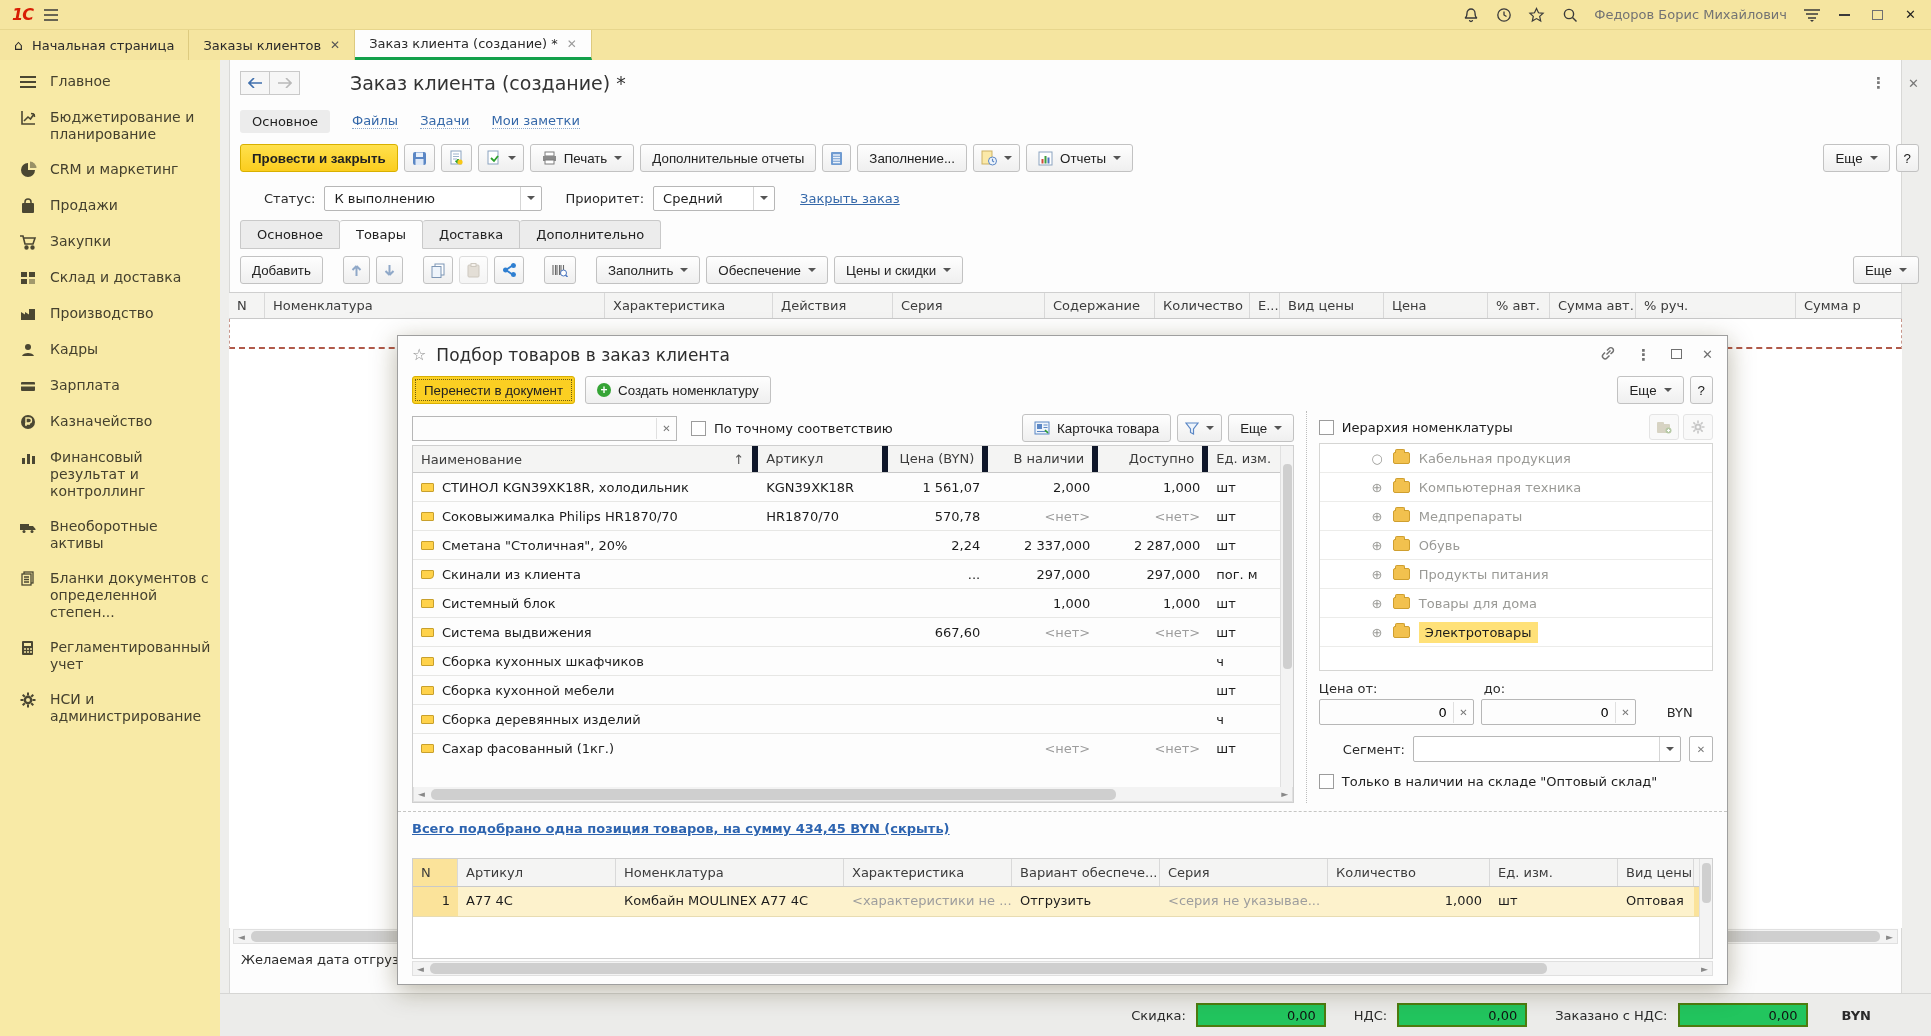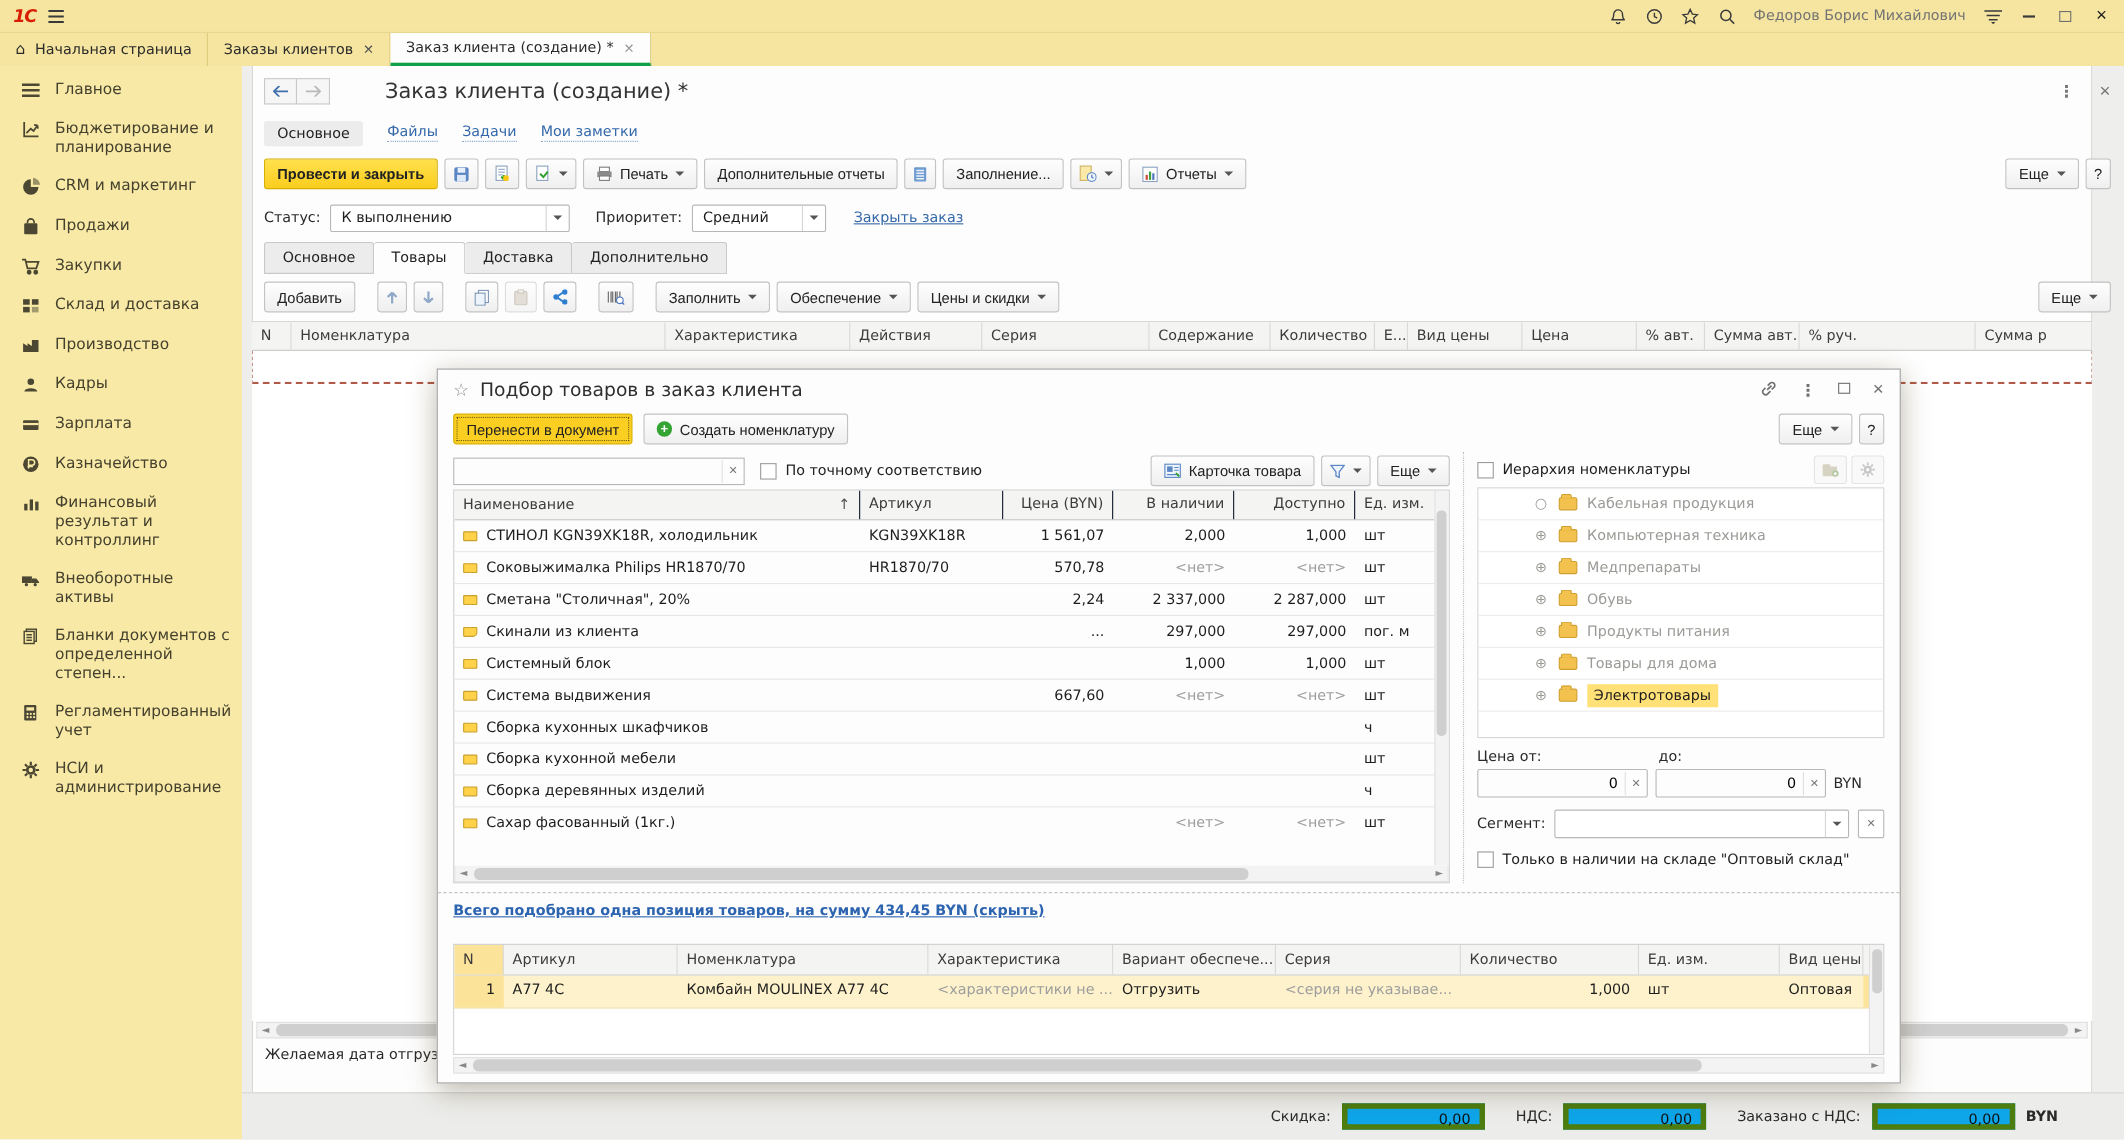--- a/index.html
+++ b/index.html
@@ -43,21 +43,21 @@
   .pill{background:#ececec;border-radius:3px;padding:4px 12px;color:#222;cursor:pointer;}
   .flink{color:#3568a9;border-bottom:1px dotted #8aa8cd;cursor:pointer;}
   .f-toolbar{position:absolute;top:82px;left:20px;right:12px;height:32px;display:flex;align-items:center;gap:6px;}
   .btn{height:28px;border:1px solid #c2c2c2;background:linear-gradient(#fefefe,#efefef);border-radius:3px;
        display:inline-flex;align-items:center;gap:7px;padding:0 11px;cursor:pointer;color:#222;white-space:nowrap;}
   .btn.icononly{padding:0 7px;}
   .btn.primary{background:linear-gradient(#ffe14d,#fbcd1e);border-color:#d8b000;font-weight:bold;}
   .caret{width:0;height:0;border-left:4px solid transparent;border-right:4px solid transparent;border-top:4px solid #555;}
   .f-right{margin-left:auto;display:flex;gap:6px;}
   .f-status{position:absolute;top:124px;left:20px;height:28px;display:flex;align-items:center;gap:9px;}
-  .lbl{color:#2a2a2a;}
+  .lbl{color:#2a2a2a;margin-left:24px;}
   .combo{height:25px;border:1px solid #b7b7b7;border-radius:2px;background:#ffffff;display:flex;align-items:center;cursor:pointer;}
   .combo .cval{padding:0 9px;flex:1;}
   .combo .cbtn{width:21px;height:100%;border-left:1px solid #d5d5d5;display:flex;align-items:center;justify-content:center;}
   .ulink{color:#3568a9;text-decoration:underline;cursor:pointer;}
   .f-tabs{position:absolute;top:160px;left:20px;right:12px;height:29px;display:flex;align-items:flex-end;}
   .ftab{height:29px;display:flex;align-items:center;padding:0 16px;background:#ececec;border:1px solid #c9c9c9;border-left:none;color:#222;cursor:pointer;border-radius:3px 3px 0 0;}
   .ftab:first-child{border-left:1px solid #c9c9c9;}
   .ftab.active{background:#fdfdfd;border-bottom:1px solid #fdfdfd;}
   .f-gridbar{position:absolute;top:192px;left:20px;right:12px;height:32px;display:flex;align-items:flex-end;gap:6px;}
   .tsep{width:8px;}
@@ -66,21 +66,21 @@
   .ghead{display:flex;height:26px;background:#f4f4f3;border-bottom:1px solid #c9c9c9;overflow:hidden;}
   .gh{border-right:1px solid #d9d9d9;padding:5px 8px;color:#3c3c3c;white-space:nowrap;overflow:hidden;flex:0 0 auto;cursor:pointer;}
   .emptyrow{height:30px;margin:0;border-bottom:2px dashed #b05a4a;border-left:1px dashed #c8968b;border-right:1px dashed #c8968b;}
   .grid-hscroll{position:absolute;top:869px;left:13px;right:33px;height:15px;display:flex;align-items:center;background:#f3f3f3;border:1px solid #e0e0e0;}
   .sarr{width:15px;height:13px;display:flex;align-items:center;justify-content:center;color:#888;font-size:9px;cursor:pointer;}
   .sthumb{flex:1;height:11px;background:#cfcfcf;border-radius:5px;margin:0 2px;cursor:pointer;}
   .ship-label{position:absolute;top:892px;left:21px;color:#2a2a2a;}
   
   .totals{position:absolute;left:0;right:0;bottom:0;height:43px;background:#ececea;border-top:1px solid #d6d6d4;
     display:flex;align-items:center;justify-content:flex-end;gap:10px;padding-right:60px;}
-  .tot-box{width:130px;height:24px;background:#0ea5e9;border:5px solid #4d7c0f;text-align:right;padding:3px 8px;color:#111;}
+  .tot-box{width:130px;height:24px;background:#22c55e;border:2px solid #4d7c0f;text-align:right;padding:3px 8px;color:#111;}
   
   .dialog{position:absolute;left:397px;top:335px;width:1331px;height:650px;background:#fdfdfd;border:1px solid #9f9f9f;
     box-shadow:0 6px 24px rgba(60,50,10,.35);z-index:50;display:flex;flex-direction:column;}
   .d-header{height:37px;display:flex;align-items:center;gap:10px;padding:0 14px;}
   .d-title{font-size:17px;color:#2e2e2e;}
   .d-hicons{margin-left:auto;display:flex;gap:20px;align-items:center;color:#707070;}
   .d-btnrow{height:34px;display:flex;align-items:center;gap:10px;padding:0 14px;}
   .btn.transfer{background:#fbcf22;border:1px solid #d8b000;outline:1px dotted #6d5c10;outline-offset:-4px;}
   .d-body{flex:0 0 396px;display:flex;padding:4px 14px 0 14px;}
   .d-left{width:916px;display:flex;flex-direction:column;}
@@ -89,21 +89,21 @@
   .d-controls{height:34px;display:flex;align-items:center;gap:8px;}
   .sinput{width:265px;height:25px;border:1px solid #b7b7b7;display:flex;align-items:center;}
   .sinput input{flex:1;border:none;outline:none;height:100%;padding:0 6px;font:inherit;background:transparent;}
   .xbtn{width:20px;height:21px;display:flex;align-items:center;justify-content:center;color:#777;font-size:10px;border-left:1px solid #e0e0e0;cursor:pointer;}
   .cb{width:15px;height:15px;border:1px solid #9c9c9c;background:#fff;display:inline-block;flex:0 0 15px;cursor:pointer;}
   .cbrow{display:flex;align-items:center;gap:8px;cursor:pointer;}
   .d-controls .right{margin-left:auto;display:flex;gap:6px;}
   
   .ptable{border:1px solid #cfcfcf;flex:1;display:flex;flex-direction:column;overflow:hidden;}
   .phead{display:flex;height:27px;background:#f4f4f3;border-bottom:1px solid #c9c9c9;}
-  .ph{border-right:1px solid #0f172a;padding:5px 8px;color:#3c3c3c;white-space:nowrap;overflow:hidden;}
+  .ph{border-right:6px solid #0f172a;padding:5px 8px;color:#3c3c3c;white-space:nowrap;overflow:hidden;}
   .prow{display:flex;height:29px;border-bottom:1px solid #e7e7e5;align-items:center;cursor:pointer;}
   .pc{padding:0 8px;white-space:nowrap;overflow:hidden;}
   .c-name{flex:1;display:flex;align-items:center;gap:8px;}
   .c-sku{flex:0 0 130px;}
   .c-price{flex:0 0 100px;text-align:right;}
   .c-stock{flex:0 0 110px;text-align:right;}
   .c-avail{flex:0 0 110px;text-align:right;}
   .c-unit{flex:0 0 72px;}
   .vscroll{flex:0 0 13px;background:#f3f3f3;border-left:1px solid #e0e0e0;display:flex;flex-direction:column;align-items:center;}
   .vthumb{width:9px;height:60%;background:#cfcfcf;border-radius:4px;margin-top:18px;cursor:pointer;}

